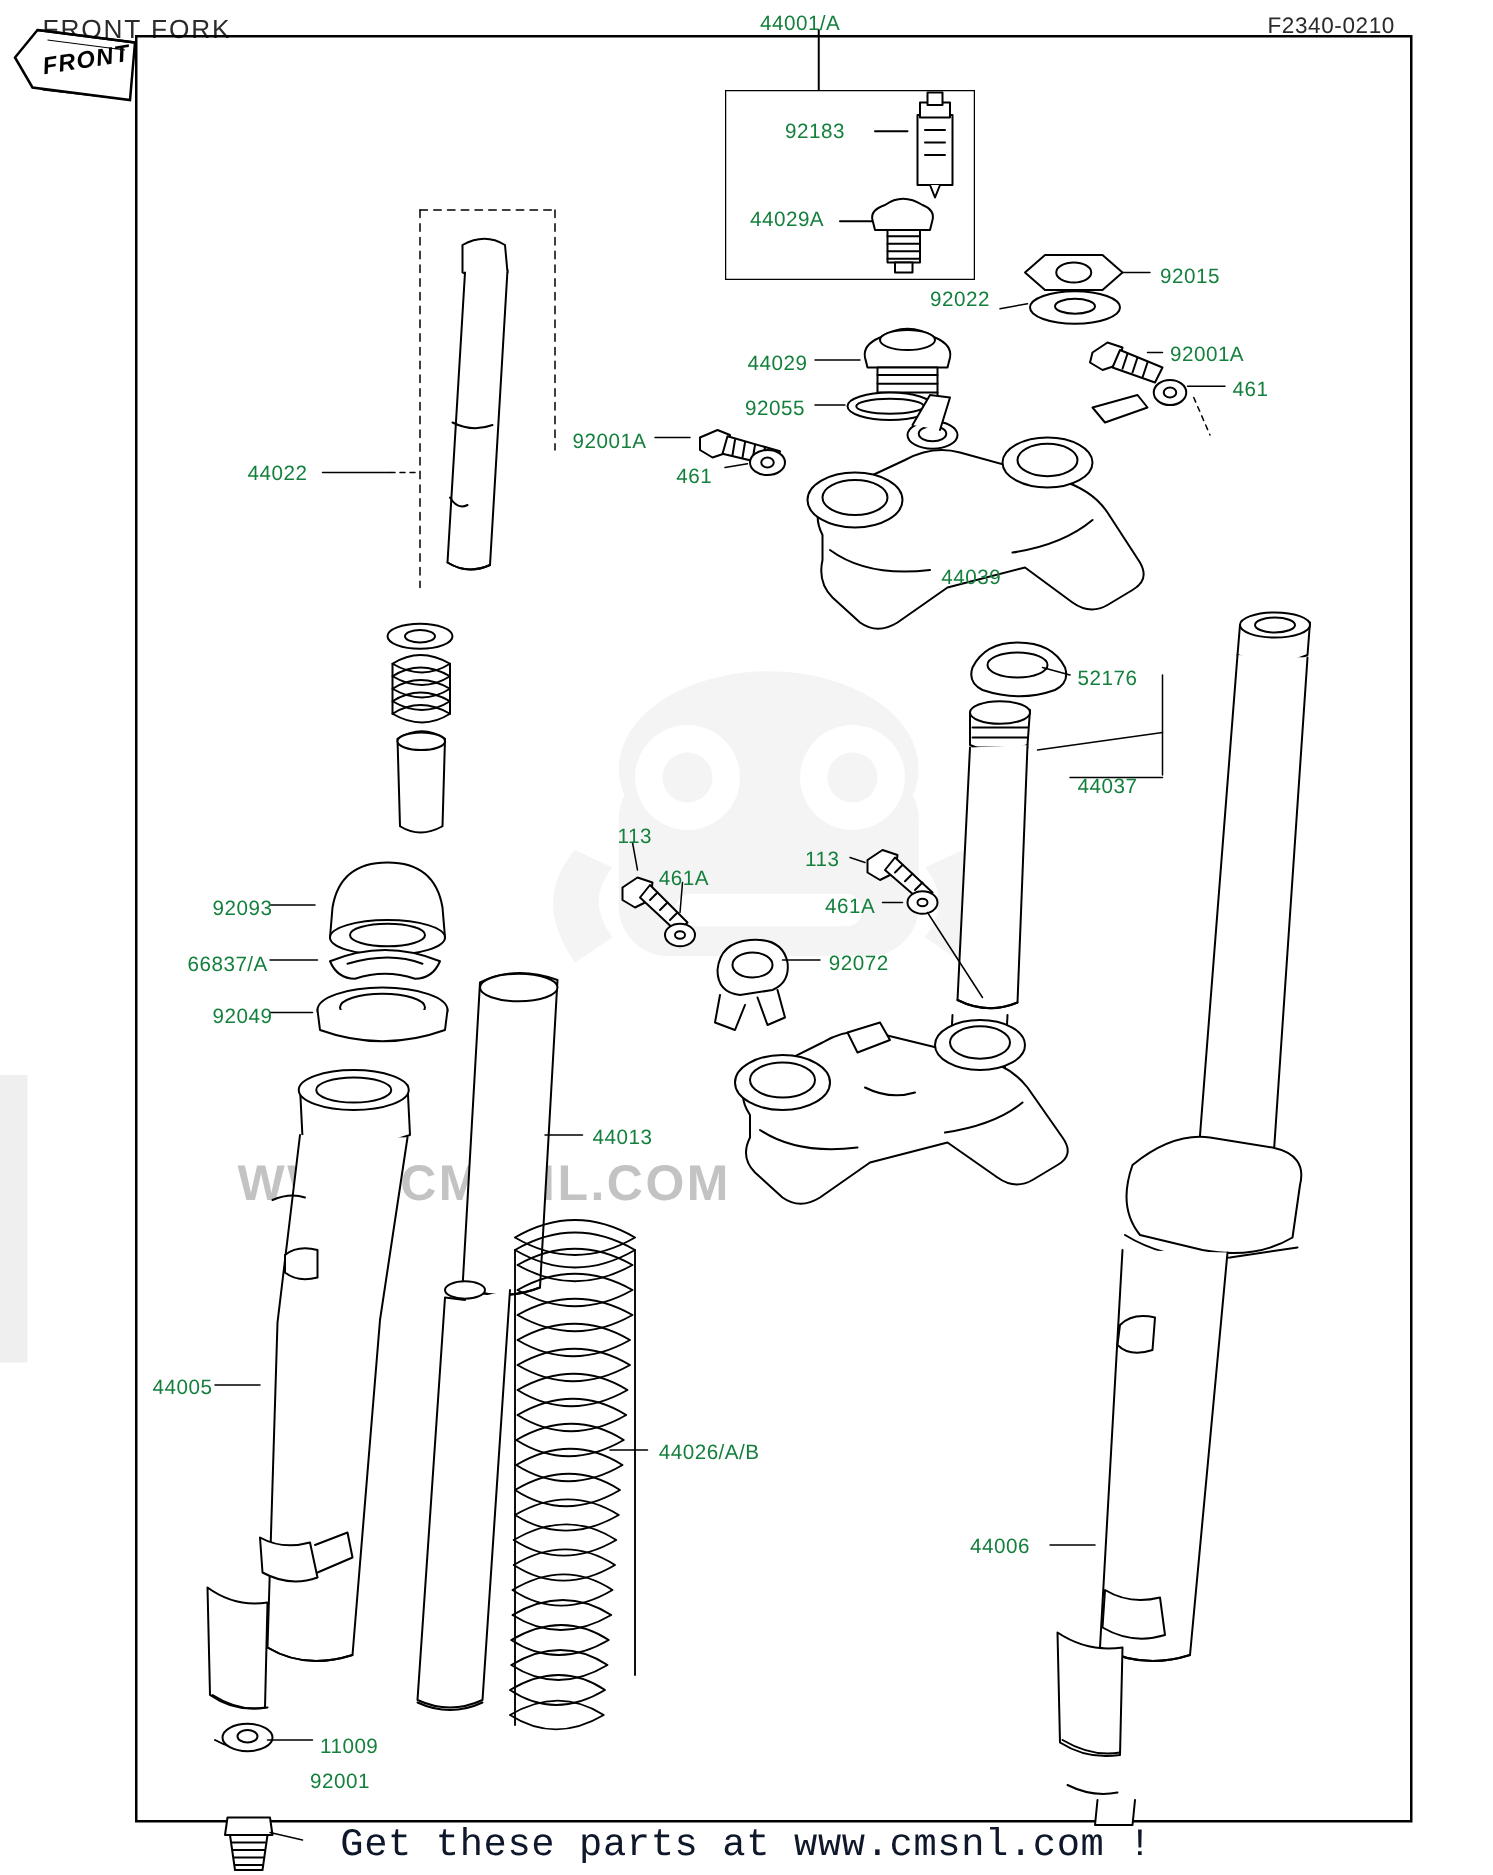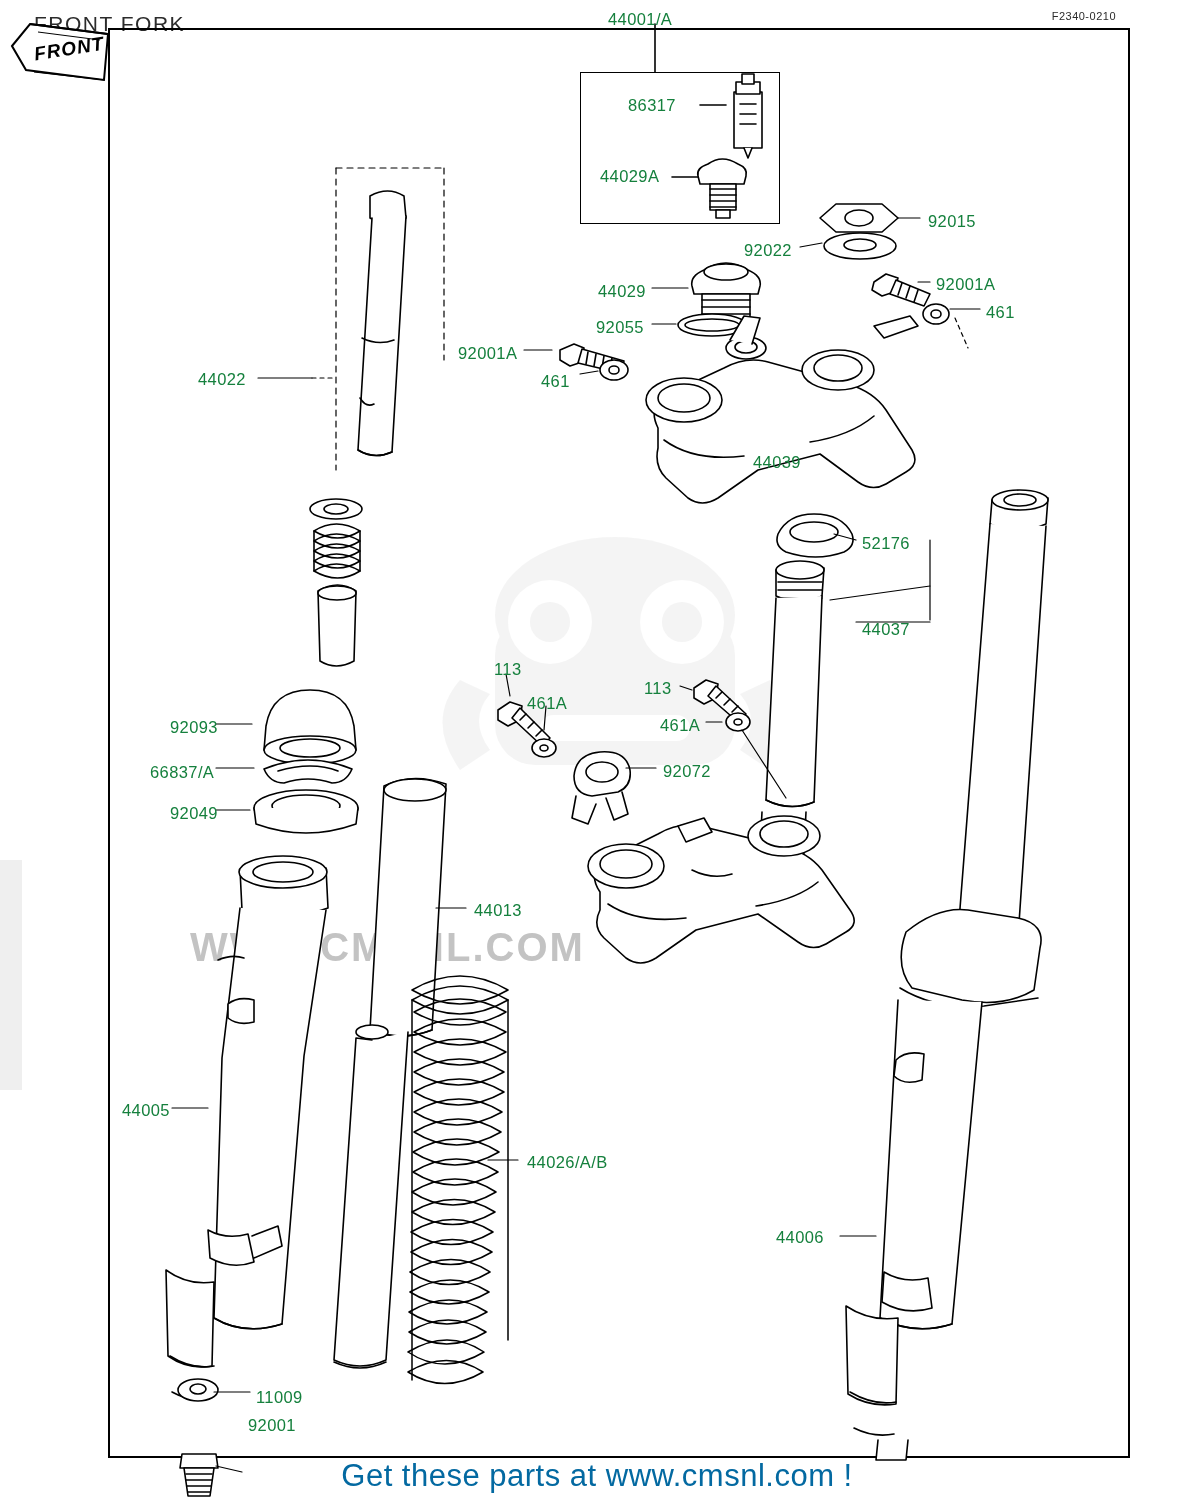--- a/index.html
+++ b/index.html
@@ -27,21 +27,21 @@
     left: 34px;
     top: 12px;
     font-size: 21px;
     letter-spacing: 1.5px;
     color: #2b2b2b;
   }
   .doccode {
     position: absolute;
     right: 78px;
     top: 10px;
-    font-size: 11px;
+    font-size: 18px;
     letter-spacing: 0.5px;
     color: #2b2b2b;
   }
   .front-badge {
     position: absolute;
     left: 8px;
     top: 12px;
     width: 108px;
     height: 78px;
   }
@@ -100,23 +100,24 @@
     letter-spacing: 2px;
     color: #b9b9b9;
     opacity: 0.85;
   }
   .footer-wm {
     position: absolute;
     left: 50%;
     transform: translateX(-50%);
     bottom: 6px;
     font-size: 31px;
-    color: #0369a1;
+    color: #0f172a;
     letter-spacing: 0.5px;
     white-space: nowrap;
+    font-family: Liberation Mono, monospace;
   }
   .edge-smudge {
     position: absolute;
     left: 0px;
     top: 860px;
     width: 22px;
     height: 230px;
     background: #ececec;
     opacity: 0.85;
   }
@@ -442,24 +443,24 @@
         <path d="M850 1392 q24 14 46 10"></path>
         <path d="M854 1428 q20 10 40 6"></path>
         <path d="M878 1440 l-2 20 h30 l2 -20" fill="#fff"></path>
       </g>
       <path d="M840 1236 L876 1236" stroke-width="1.2"></path>
 
     </g>
   </svg>
 
   <div class="lab" style="left:608px;  top:10px">44001/A</div>
-  <div class="lab" style="left:628px;  top:96px">86317</div>
+  <div class="lab" style="left:628px;  top:96px">92183</div>
   <div class="lab" style="left:600px;  top:167px">44029A</div>
   <div class="lab" style="left:928px;  top:212px">92015</div>
-  <div class="lab" style="left:744px;  top:241px">92022</div>
+  <div class="lab" style="left:744px;  top:231px">92022</div>
   <div class="lab" style="left:598px;  top:282px">44029</div>
   <div class="lab" style="left:936px;  top:275px">92001A</div>
   <div class="lab" style="left:986px;  top:303px">461</div>
   <div class="lab" style="left:596px;  top:318px">92055</div>
   <div class="lab" style="left:458px;  top:344px">92001A</div>
   <div class="lab" style="left:541px;  top:372px">461</div>
   <div class="lab" style="left:198px;  top:370px">44022</div>
   <div class="lab" style="left:753px;  top:453px">44039</div>
   <div class="lab" style="left:862px;  top:534px">52176</div>
   <div class="lab" style="left:862px;  top:620px">44037</div>

